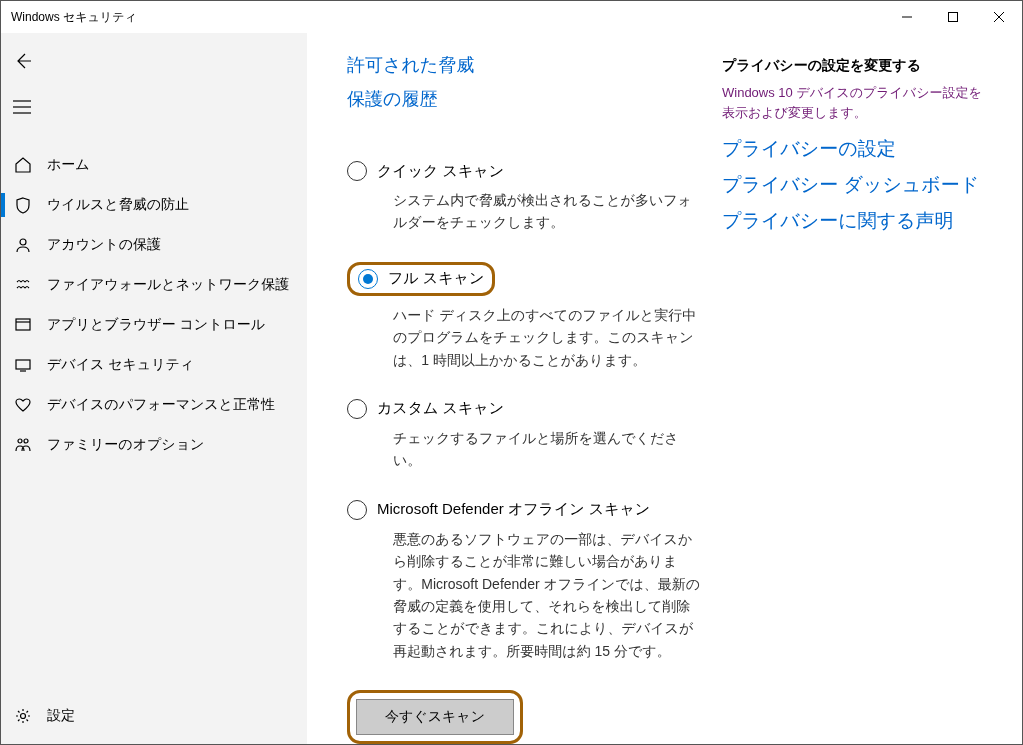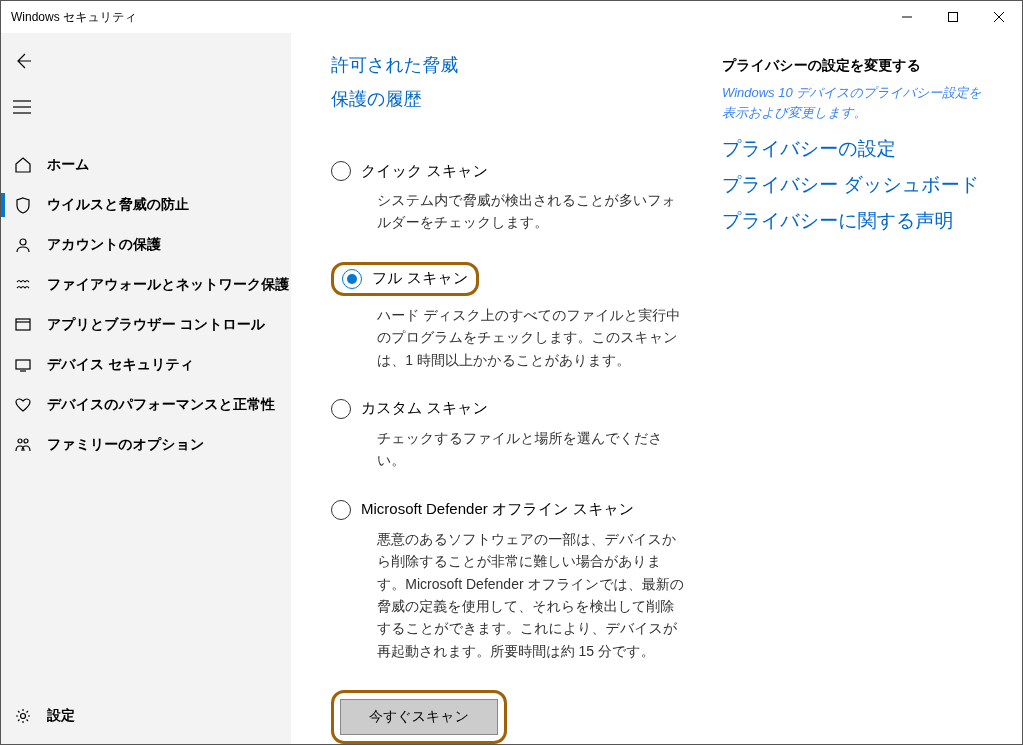--- a/index.html
+++ b/index.html
@@ -3,50 +3,50 @@
 <meta charset="utf-8">
 <style>
 * { box-sizing: border-box; margin: 0; padding: 0; }
 body { font-family: "Yu Gothic UI", "Segoe UI", Meiryo, sans-serif; font-size: 14px; color: #000; background: #fff; width: 1023px; height: 745px; overflow: hidden; border: 1px solid #555; }
 .titlebar { height: 32px; display: flex; align-items: center; padding-left: 10px; gap: 17px; }
 .titlebar-title { font-size: 12px; }
 .titlebar-controls { margin-left: auto; display: flex; }
 .titlebar-btn { width: 46px; height: 32px; display: flex; align-items: center; justify-content: center; }
 .titlebar-btn svg { width: 10px; height: 10px; }
 .content { display: flex; height: calc(100% - 32px); }
-.sidebar { width: 320px; background: #f3f3f3; display: flex; flex-direction: column; padding-top: 8px; font-weight: bold; }
+.sidebar { width: 320px; background: #f3f3f3; display: flex; flex-direction: column; padding-top: 8px; }
 .sidebar-btn { height: 40px; display: flex; align-items: center; padding-left: 12px; }
 .back-btn svg { width: 20px; height: 20px; }
 .hamburger-btn { margin-top: 6px; margin-bottom: 18px; }
 .hamburger-btn svg { width: 18px; height: 14px; }
 .nav-item { height: 40px; display: flex; align-items: center; padding-left: 12px; position: relative; cursor: default; }
 .nav-item.active::before { content: ""; position: absolute; left: 0; top: 8px; bottom: 8px; width: 4px; background: #0078d4; }
 .nav-icon { width: 20px; height: 20px; display: flex; align-items: center; justify-content: center; margin-right: 14px; }
 .nav-icon svg { width: 18px; height: 18px; stroke: #000; fill: none; stroke-width: 1.2; }
 .nav-label { font-size: 14px; }
 .sidebar-spacer { flex: 1; }
 .settings-item { margin-bottom: 8px; }
 .main { flex: 1; padding: 20px 40px 20px 40px; display: flex; }
 .main-left { width: 355px; }
-.main-right { margin-left: 36px; width: 260px; }
+.main-right { margin-left: 20px; width: 260px; }
 .link { color: #0066cc; font-size: 18px; cursor: pointer; }
 .toplink { display: block; margin-bottom: 10px; }
 .scan-options { margin-top: 50px; }
 .radio-option { margin-bottom: 28px; }
 .radio-row { display: flex; align-items: center; margin-bottom: 8px; }
 .radio-circle { width: 20px; height: 20px; border: 1.5px solid #333; border-radius: 50%; margin-right: 10px; display: flex; align-items: center; justify-content: center; flex-shrink: 0; }
 .radio-circle.checked { border-color: #0078d4; }
 .radio-circle.checked::after { content: ""; width: 10px; height: 10px; background: #0078d4; border-radius: 50%; }
 .radio-label { font-size: 15px; }
 .radio-desc { font-size: 14px; color: #333; margin-left: 46px; line-height: 1.6; }
 .highlight { border: 3px solid #a16207; border-radius: 13px; padding: 4px 8px; display: inline-flex; }
 .highlight-full { display: block; padding: 6px; width: fit-content; }
 .scan-btn { background: #ccc; border: 1px solid #888; padding: 8px 28px; font-size: 14px; cursor: pointer; font-family: inherit; }
 .right-heading { font-size: 14px; font-weight: 600; margin-bottom: 8px; margin-top: 4px; }
-.right-desc { font-size: 13px; color: #3b82f6; margin-bottom: 14px; line-height: 1.5; font-style: italic; }
+.right-desc { font-size: 13px; color: #701a75; margin-bottom: 14px; line-height: 1.5; }
 .right-link { display: block; color: #0066cc; font-size: 19px; margin-bottom: 10px; cursor: pointer; }
 </style>
 </head>
 <body>
 
 <div class="titlebar">
   <span class="titlebar-title">Windows セキュリティ</span>
   <div class="titlebar-controls">
     <div class="titlebar-btn">
         <svg viewBox="0 0 10 10">

